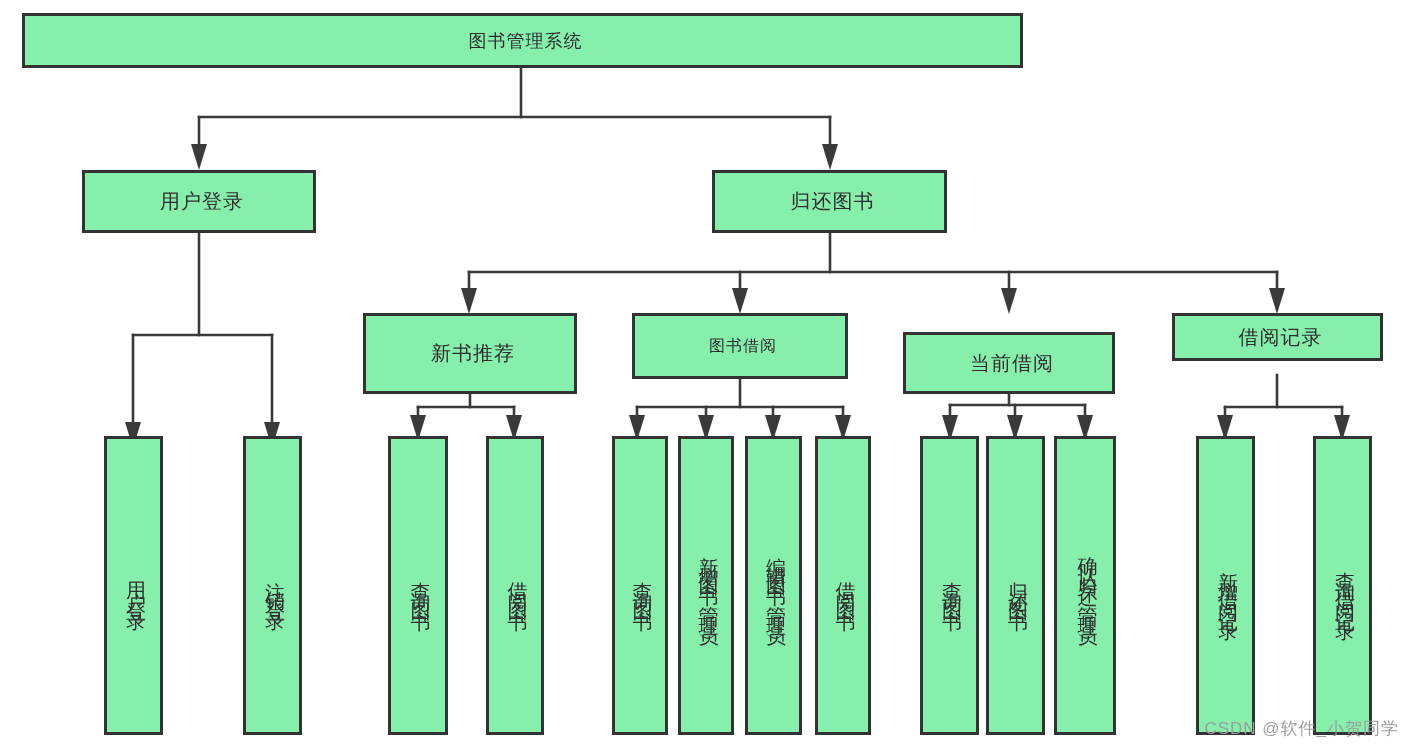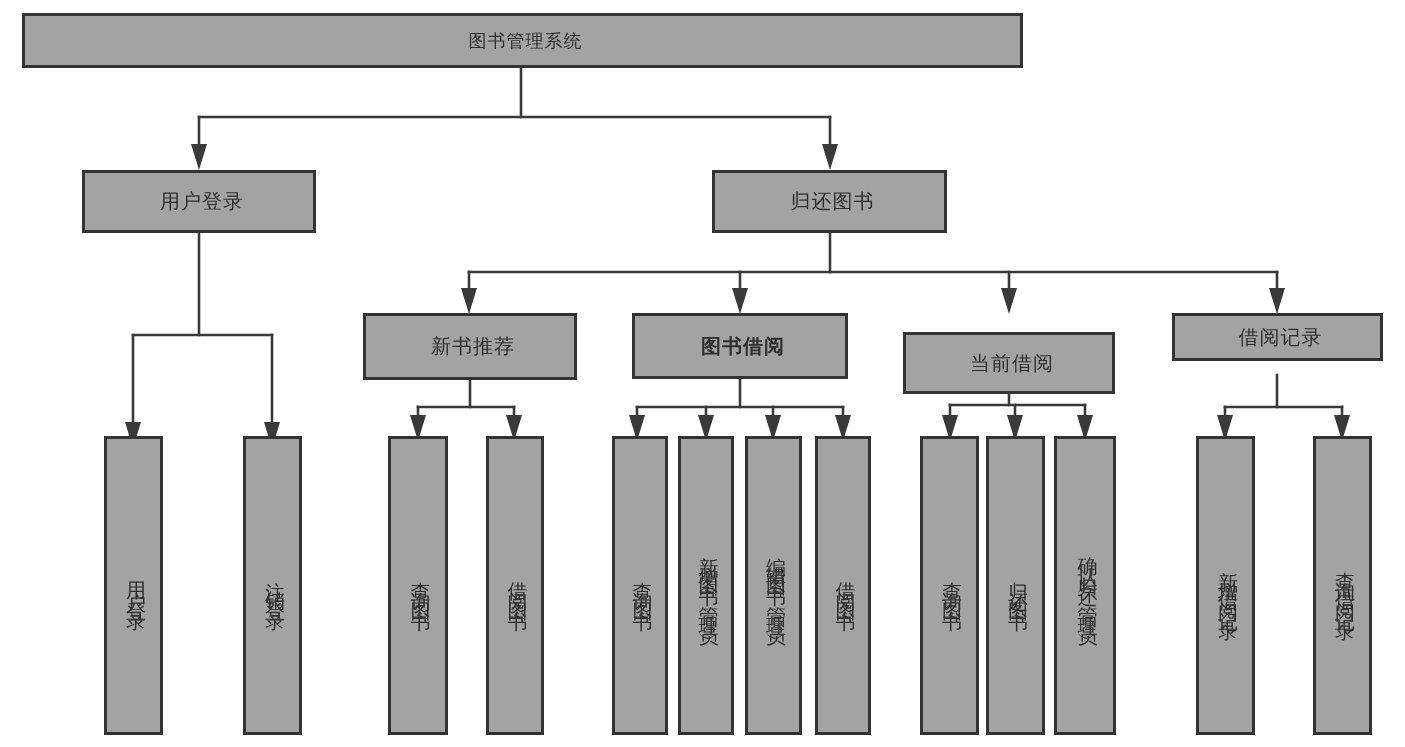--- a/index.html
+++ b/index.html
@@ -10,21 +10,21 @@
     font-family:"Liberation Sans","DejaVu Sans",sans-serif;
     overflow:hidden;
   }
   #connector-layer {
     position:absolute; left:0; top:0; width:1405px; height:747px;
     pointer-events:none;
   }
   .node {
     position:absolute;
     box-sizing:border-box;
-    background:#a3a3a3;
+    background:#86efac;
     border:3px solid var(--border,#333);
     display:flex; align-items:center; justify-content:center;
     color:var(--text,#2e2e2e);
     font-size:20px;
     padding-left:6px;
   }
   .node.h span { letter-spacing:1px; white-space:nowrap; }
   .node.v span {
     writing-mode:vertical-rl;
     text-orientation:mixed;
@@ -102,24 +102,24 @@
   <div id="nodes-layer">
       <div class="node h" style="left: 22px; top: 13px; width: 1001px; height: 55px; font-size: 18px;">
         <span>图书管理系统</span>
       </div>
       <div class="node h" style="left: 82px; top: 170px; width: 234px; height: 63px; font-size: 20px;">
         <span>用户登录</span>
       </div>
       <div class="node h" style="left: 712px; top: 170px; width: 235px; height: 63px; font-size: 20px;">
         <span>归还图书</span>
       </div>
-      <div class="node h" style="left: 363px; top: 313px; width: 214px; height: 67px; font-size: 20px;">
+      <div class="node h" style="left: 363px; top: 313px; width: 214px; height: 81px; font-size: 20px;">
         <span>新书推荐</span>
       </div>
-      <div class="node h" style="left: 632px; top: 313px; width: 216px; height: 66px; font-size: 20px; font-weight: bold;">
+      <div class="node h" style="left: 632px; top: 313px; width: 216px; height: 66px; font-size: 16px;">
         <span>图书借阅</span>
       </div>
       <div class="node h" style="left: 903px; top: 313px; width: 212px; height: 62px; font-size: 20px; margin-top: 19px;">
         <span>当前借阅</span>
       </div>
       <div class="node h" style="left: 1172px; top: 313px; width: 211px; height: 48px; font-size: 20px;">
         <span>借阅记录</span>
       </div>
       <div class="node v" style="left: 104px; top: 436px; width: 59px; height: 299px; font-size: 20px;">
         <span>用户登录</span>
@@ -154,13 +154,14 @@
       <div class="node v" style="left: 1054px; top: 436px; width: 62px; height: 299px; font-size: 20px;">
         <span>确认归还（管理员）</span>
       </div>
       <div class="node v" style="left: 1196px; top: 436px; width: 59px; height: 299px; font-size: 20px;">
         <span>新增借阅记录</span>
       </div>
       <div class="node v" style="left: 1313px; top: 436px; width: 59px; height: 299px; font-size: 20px;">
         <span>查询借阅记录</span>
       </div>
     </div>
+  <div id="watermark">CSDN @软件_小贺同学</div>
 </div>
 
 </body></html>

